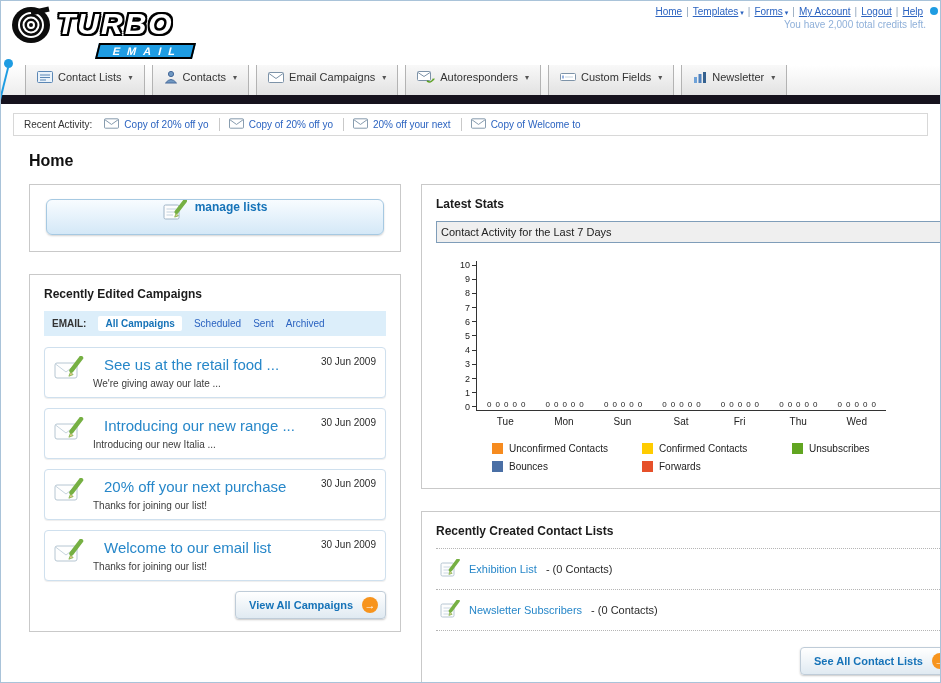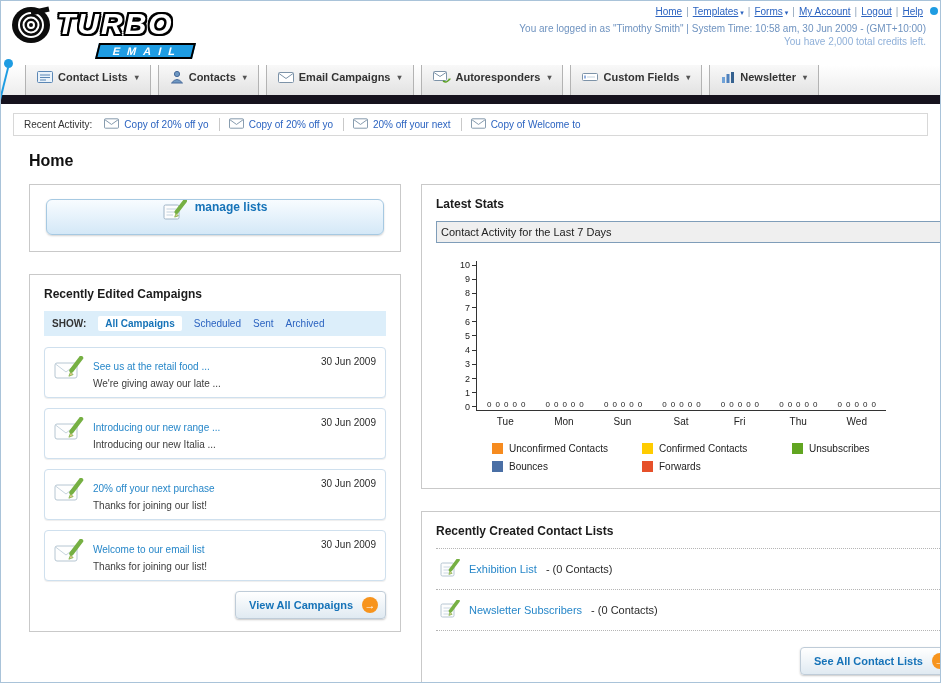--- a/index.html
+++ b/index.html
@@ -24,21 +24,21 @@
   .top-links .sep { color:#8fa4bb; margin:0 1px; }
   .caret { font-size:7px; color:#2b63c0; margin-left:2px; text-decoration:none; display:inline-block; }
   .caret.dark { color:#555; font-size:8px; }
   .login-info { margin-top:6px; font-size:10px; color:#6f93c0; }
   .credits { margin-top:2px; font-size:10px; color:#8fb0d9; }
 
   
   .main-nav { display:flex; align-items:flex-end; height:30px; padding-left:24px; background:linear-gradient(#ffffff,#ededed); }
   .nav-tab { display:flex; align-items:center; gap:5px; height:37px; padding:0 11px; margin-right:7px;
     border:1px solid #b3b3b3; border-bottom:none; border-radius:5px 5px 0 0;
-    background:linear-gradient(#fdfdfd,#e2e2e2); font-size:11px; font-weight:bold; color:#333; cursor:pointer; }
+    background:linear-gradient(#fdfdfd,#e2e2e2); font-size:11px; font-weight:normal; color:#333; cursor:pointer; }
   .nav-icon svg, .icon svg { display:block; }
   .dark-bar { height:9px; background:#16121d; }
 
   
   .recent-activity { display:flex; align-items:center; margin:9px 12px 0 12px; border:1px solid #d8d8d8; padding:4px 10px; font-size:10px; background:#fff; }
   .ra-label { color:#333; margin-right:12px; white-space:nowrap; }
   .ra-items { display:flex; align-items:center; }
   .ra-item { display:flex; align-items:center; gap:5px; color:#2b63c0; cursor:pointer; margin-right:9px; padding-right:10px; }
   .ra-item:not(:last-child) { border-right:1px solid #c9c9c9; }
 
@@ -63,21 +63,21 @@
 
   
   .show-bar { display:flex; align-items:center; gap:12px; background:#dceefa; padding:5px 8px; font-size:10px; margin-bottom:11px; }
   .show-label { color:#333; font-weight:bold; }
   .camp-tabs { display:flex; gap:12px; align-items:center; }
   .camp-tab { color:#2b63c0; cursor:pointer; }
   .camp-tab.selected { background:#fff; color:#1673b8; font-weight:bold; padding:2px 7px; border-radius:2px; }
   .campaign-item { display:flex; align-items:flex-start; gap:9px; border:1px solid #cfe0ee; border-radius:4px;
     padding:8px 9px; margin-bottom:10px; box-shadow:0 1px 1px rgba(0,0,0,0.07); cursor:pointer; background:#fff; }
   .ci-body { flex:1; }
-  .ci-title { font-size:10px; color:#2787c9; text-decoration:none; cursor:pointer; }
+  .ci-title { font-size:15px; color:#2787c9; text-decoration:none; cursor:pointer;margin-left:11px; }
   .ci-sub { font-size:10px; color:#3d3d3d; margin-top:4px; }
   .ci-date { font-size:10px; color:#2b2b2b; white-space:nowrap; }
   .panel-foot { text-align:right; margin-top:6px; }
   .cta { display:inline-flex; align-items:center; gap:9px; border:1px solid #bfccd8; border-radius:4px;
     background:linear-gradient(#ffffff,#e0eaf2); padding:5px 7px 5px 13px; color:#1673b8; font-weight:bold;
     font-size:11px; cursor:pointer; box-shadow:0 1px 2px rgba(0,0,0,0.22); }
   .arrow-circle { width:16px; height:16px; border-radius:50%; background:#f7941d; color:#fff; display:inline-flex;
     align-items:center; justify-content:center; font-size:11px; font-weight:bold; }
 
   
@@ -121,21 +121,20 @@
           <path d="M20 10 L38 6" stroke="#0c0c0c" stroke-width="5"></path>
         </svg>
       </span>
       <div class="logo-words">
         <div class="logo-turbo">TURBO</div>
         <div class="logo-email">EMAIL</div>
       </div>
     </div>
     <div class="top-right">
       <nav class="top-links" id="top-links"><a class="top-link">Home</a><span class="sep">|</span><a class="top-link">Templates<span class="caret">▾</span></a><span class="sep">|</span><a class="top-link">Forms<span class="caret">▾</span></a><span class="sep">|</span><a class="top-link">My Account</a><span class="sep">|</span><a class="top-link">Logout</a><span class="sep">|</span><a class="top-link">Help</a></nav>
-      <div class="login-info">You are logged in as "Timothy Smith" | System Time: 10:58 am, 30 Jun 2009 - (GMT+10:00)</div>
       <div class="credits">You have 2,000 total credits left.</div>
     </div>
     <span class="right-dot"></span>
   </header>
 
   <span class="left-dot"></span>
   <span class="left-line"></span>
 
   <nav class="main-nav">
     <div id="nav-tabs" style="display:flex;align-items:flex-end;">
@@ -261,21 +260,21 @@
                     <path d="M13 13.5 l-1.3 3.6 l3.6 -1.3 z" fill="#e8c98f" stroke="#76b043" stroke-width="0.8"></path>
                   </svg></span>
                 <span>manage lists</span>
               </button>
             </div>
         </section>
 
         <section class="panel campaigns">
           <h2>Recently Edited Campaigns</h2>
           <div class="show-bar">
-            <span class="show-label">SHOW:</span>
+            <span class="show-label">EMAIL:</span>
             <div class="camp-tabs" id="campaign-tabs">
                 <span class="camp-tab selected">All Campaigns</span>
                 <span class="camp-tab">Scheduled</span>
                 <span class="camp-tab">Sent</span>
                 <span class="camp-tab">Archived</span>
               </div>
           </div>
           <div id="campaign-list">
               <div class="campaign-item">
                 <span class="ci-icon"><svg width="30" height="24" viewBox="0 0 30 24">

